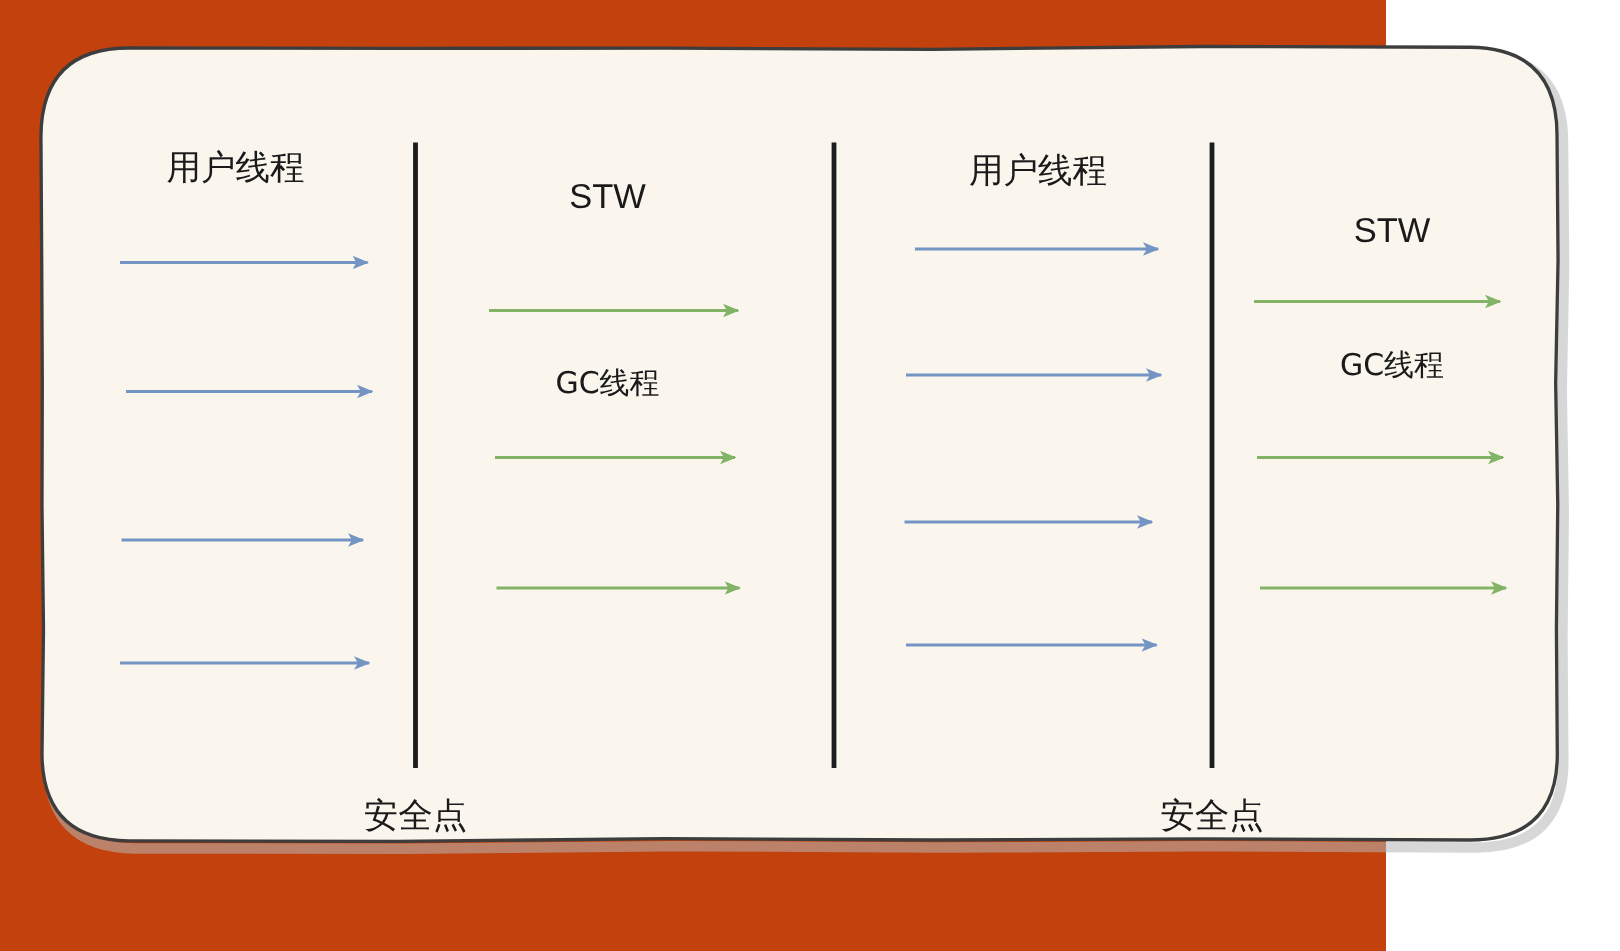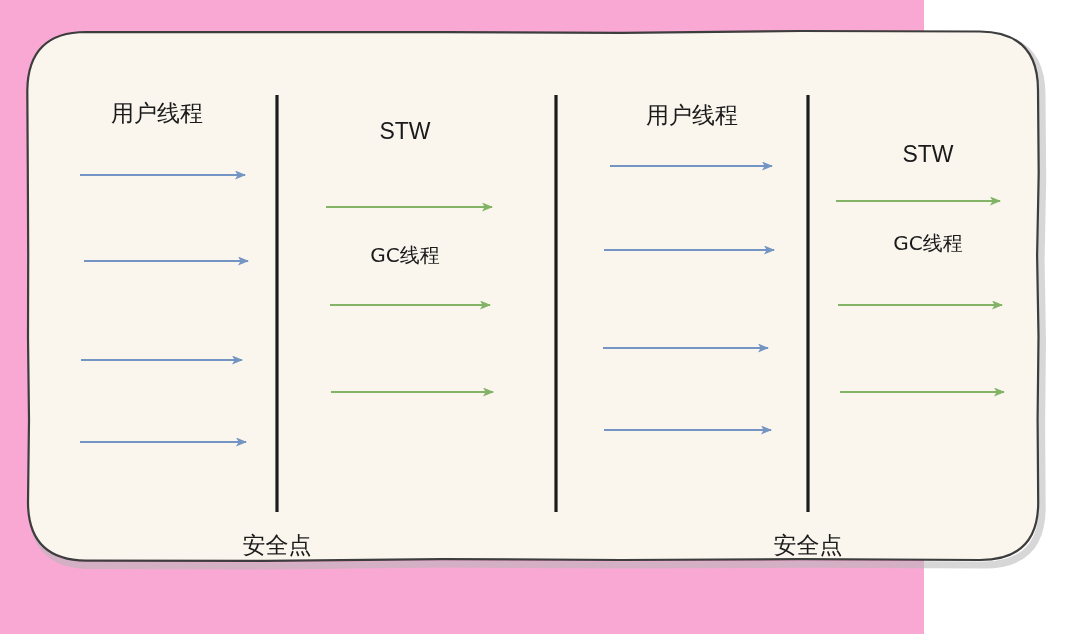--- a/index.html
+++ b/index.html
@@ -9,21 +9,21 @@
     background: #ffffff;
     width: 1080px;
     height: 634px;
     overflow: hidden;
     font-family: "Liberation Sans", "DejaVu Sans", sans-serif;
   }
   #stage {
     position: relative;
     width: 924px;
     height: 634px;
-    background: #f9a8d4;
+    background: #c2410c;
     text-decoration: underline;
   }
   #diagram-svg {
     position: absolute;
     top: 0;
     left: 0;
     width: 1080px;
     height: 634px;
     display: block;
   }

